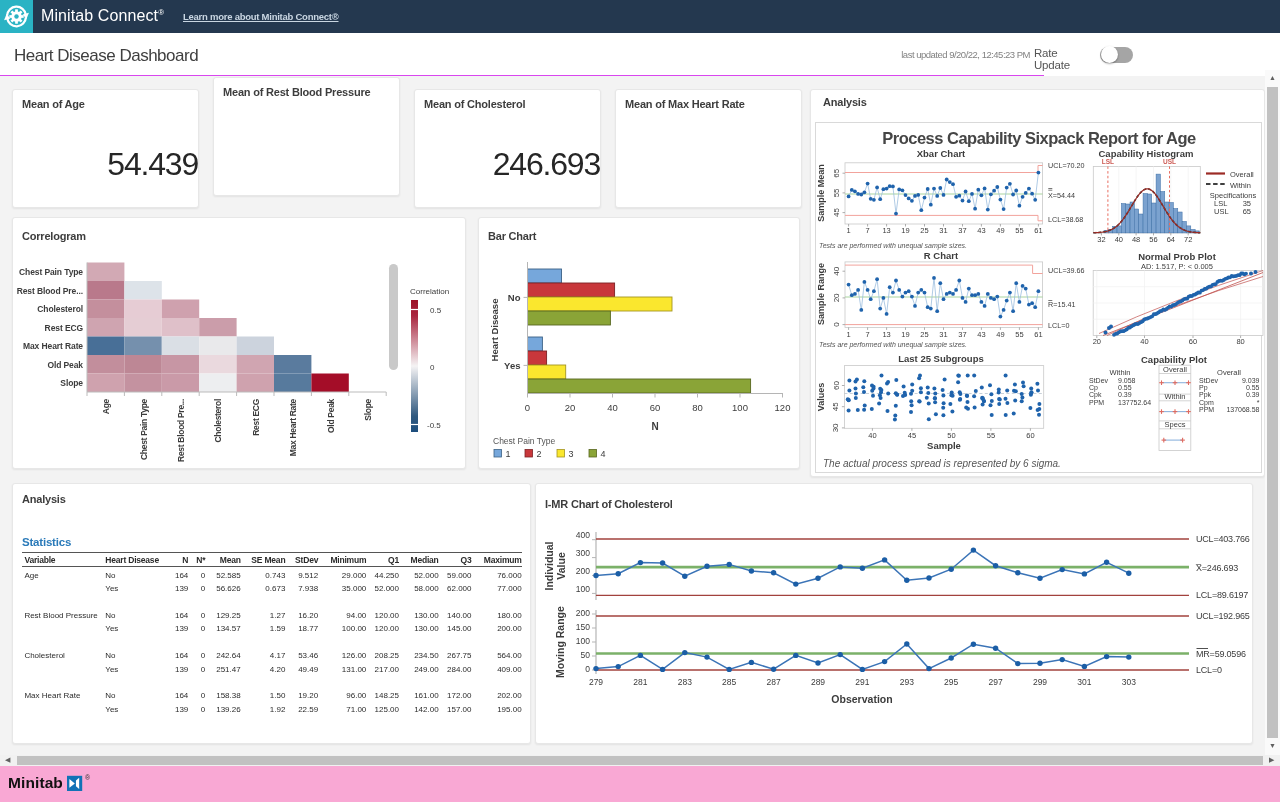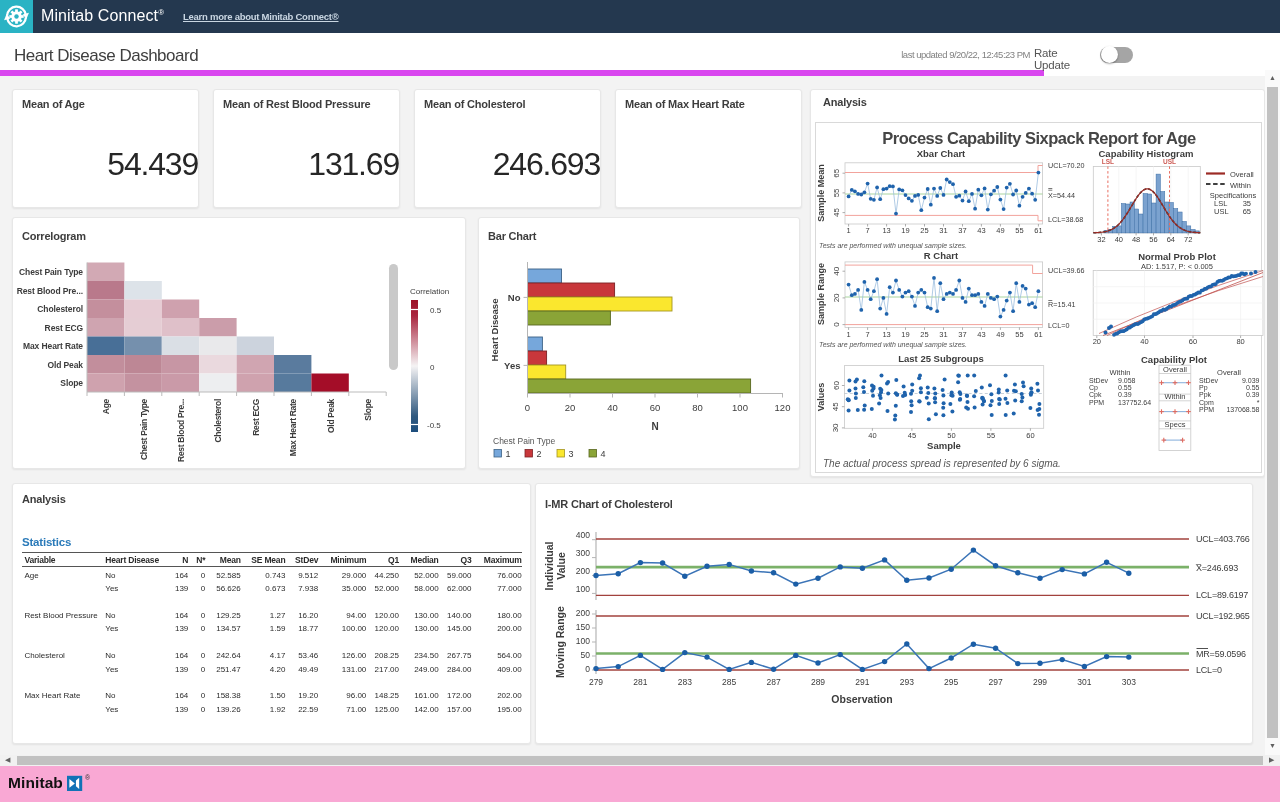--- a/index.html
+++ b/index.html
@@ -1,19 +1,19 @@
 <!DOCTYPE html>
 <html><head><meta charset="utf-8"><style>
 * { margin:0; padding:0; box-sizing:border-box; }
 html,body { width:1280px; height:802px; overflow:hidden; font-family:"Liberation Sans", sans-serif; }
 #topbar { position:absolute; left:0; top:0; width:1280px; height:33px; background:#24384f; }
 #topbar .brand { position:absolute; left:41px; top:7px; color:#fff; font-size:16px; font-weight:400; letter-spacing:0.1px; }
 #topbar .brand sup { font-size:8px; }
 #topbar a.lm { position:absolute; left:183px; top:11px; color:#c9d6e2; font-size:9.5px; font-weight:700; letter-spacing:-0.25px; text-decoration:underline; }
-#header { position:absolute; left:0; top:33px; width:1044px; height:43px; background:#fff; border-bottom:6px solid #d946ef; }
+#header { position:absolute; left:0; top:33px; width:1044px; height:43px; background:#fff; border-bottom:1px solid #d946ef; }
 #header h1 { position:absolute; left:14px; top:13px; font-size:17px; font-weight:400; color:#3f3f3f; letter-spacing:-0.5px; }
 #header .au { position:absolute; left:1034px; top:14px; font-size:11.5px; color:#555; letter-spacing:-0.2px; }
 #header .ts { position:absolute; right:14px; top:16px; font-size:9.5px; color:#828282; letter-spacing:-0.5px; white-space:nowrap; }
 #main { position:absolute; left:0; top:76px; width:1280px; height:679px; background:#f3f3f3; }
 .panel { position:absolute; background:#fff; border:1px solid #e7e7e7; border-radius:3px; box-shadow:0 1px 2px rgba(0,0,0,0.07); }
 .ptitle { position:absolute; left:9px; top:9px; font-size:11px; font-weight:700; color:#3d3d3d; letter-spacing:-0.2px; }
 .kpi { position:absolute; left:0; top:56px; width:100%; text-align:right; font-size:32px; letter-spacing:-1.2px; color:#262626; }
 #vscroll { position:absolute; right:0; top:70px; width:15px; height:685px; background:#fafafa; }
 #vscroll .thumb { position:absolute; left:2px; top:17px; width:11px; height:651px; background:#c1c1c1; }
 .sarrow { position:absolute; font-size:7px; color:#606060; }
@@ -44,23 +44,22 @@
 <div id="header">
     <h1>Heart Disease Dashboard</h1>
     <span class="au">Rate Update</span>
     <span class="ts">last updated 9/20/22, 12:45:23 PM</span>
   </div>
 <div id="main"></div>
 <div class="panel" style="left:12px;top:89px;width:187px;height:119px">
     <div class="ptitle" style="top:8px">Mean of Age</div>
     <div class="kpi">54.439</div>
   </div>
-<div class="panel" style="left:213px;top:89px;width:187px;height:119px">
+<div class="panel" style="left:213px;top:77px;width:187px;height:119px">
     <div class="ptitle" style="top:8px">Mean of Rest Blood Pressure</div>
-    <div class="kpi">131.69</div>
   </div>
 <div class="panel" style="left:414px;top:89px;width:187px;height:119px">
     <div class="ptitle" style="top:8px">Mean of Cholesterol</div>
     <div class="kpi">246.693</div>
   </div>
 <div class="panel" style="left:615px;top:89px;width:187px;height:119px">
     <div class="ptitle" style="top:8px">Mean of Max Heart Rate</div>
   </div>
 <div class="panel" style="left:12px;top:217px;width:454px;height:252px">
     <div class="ptitle" style="top:12px">Correlogram</div>

